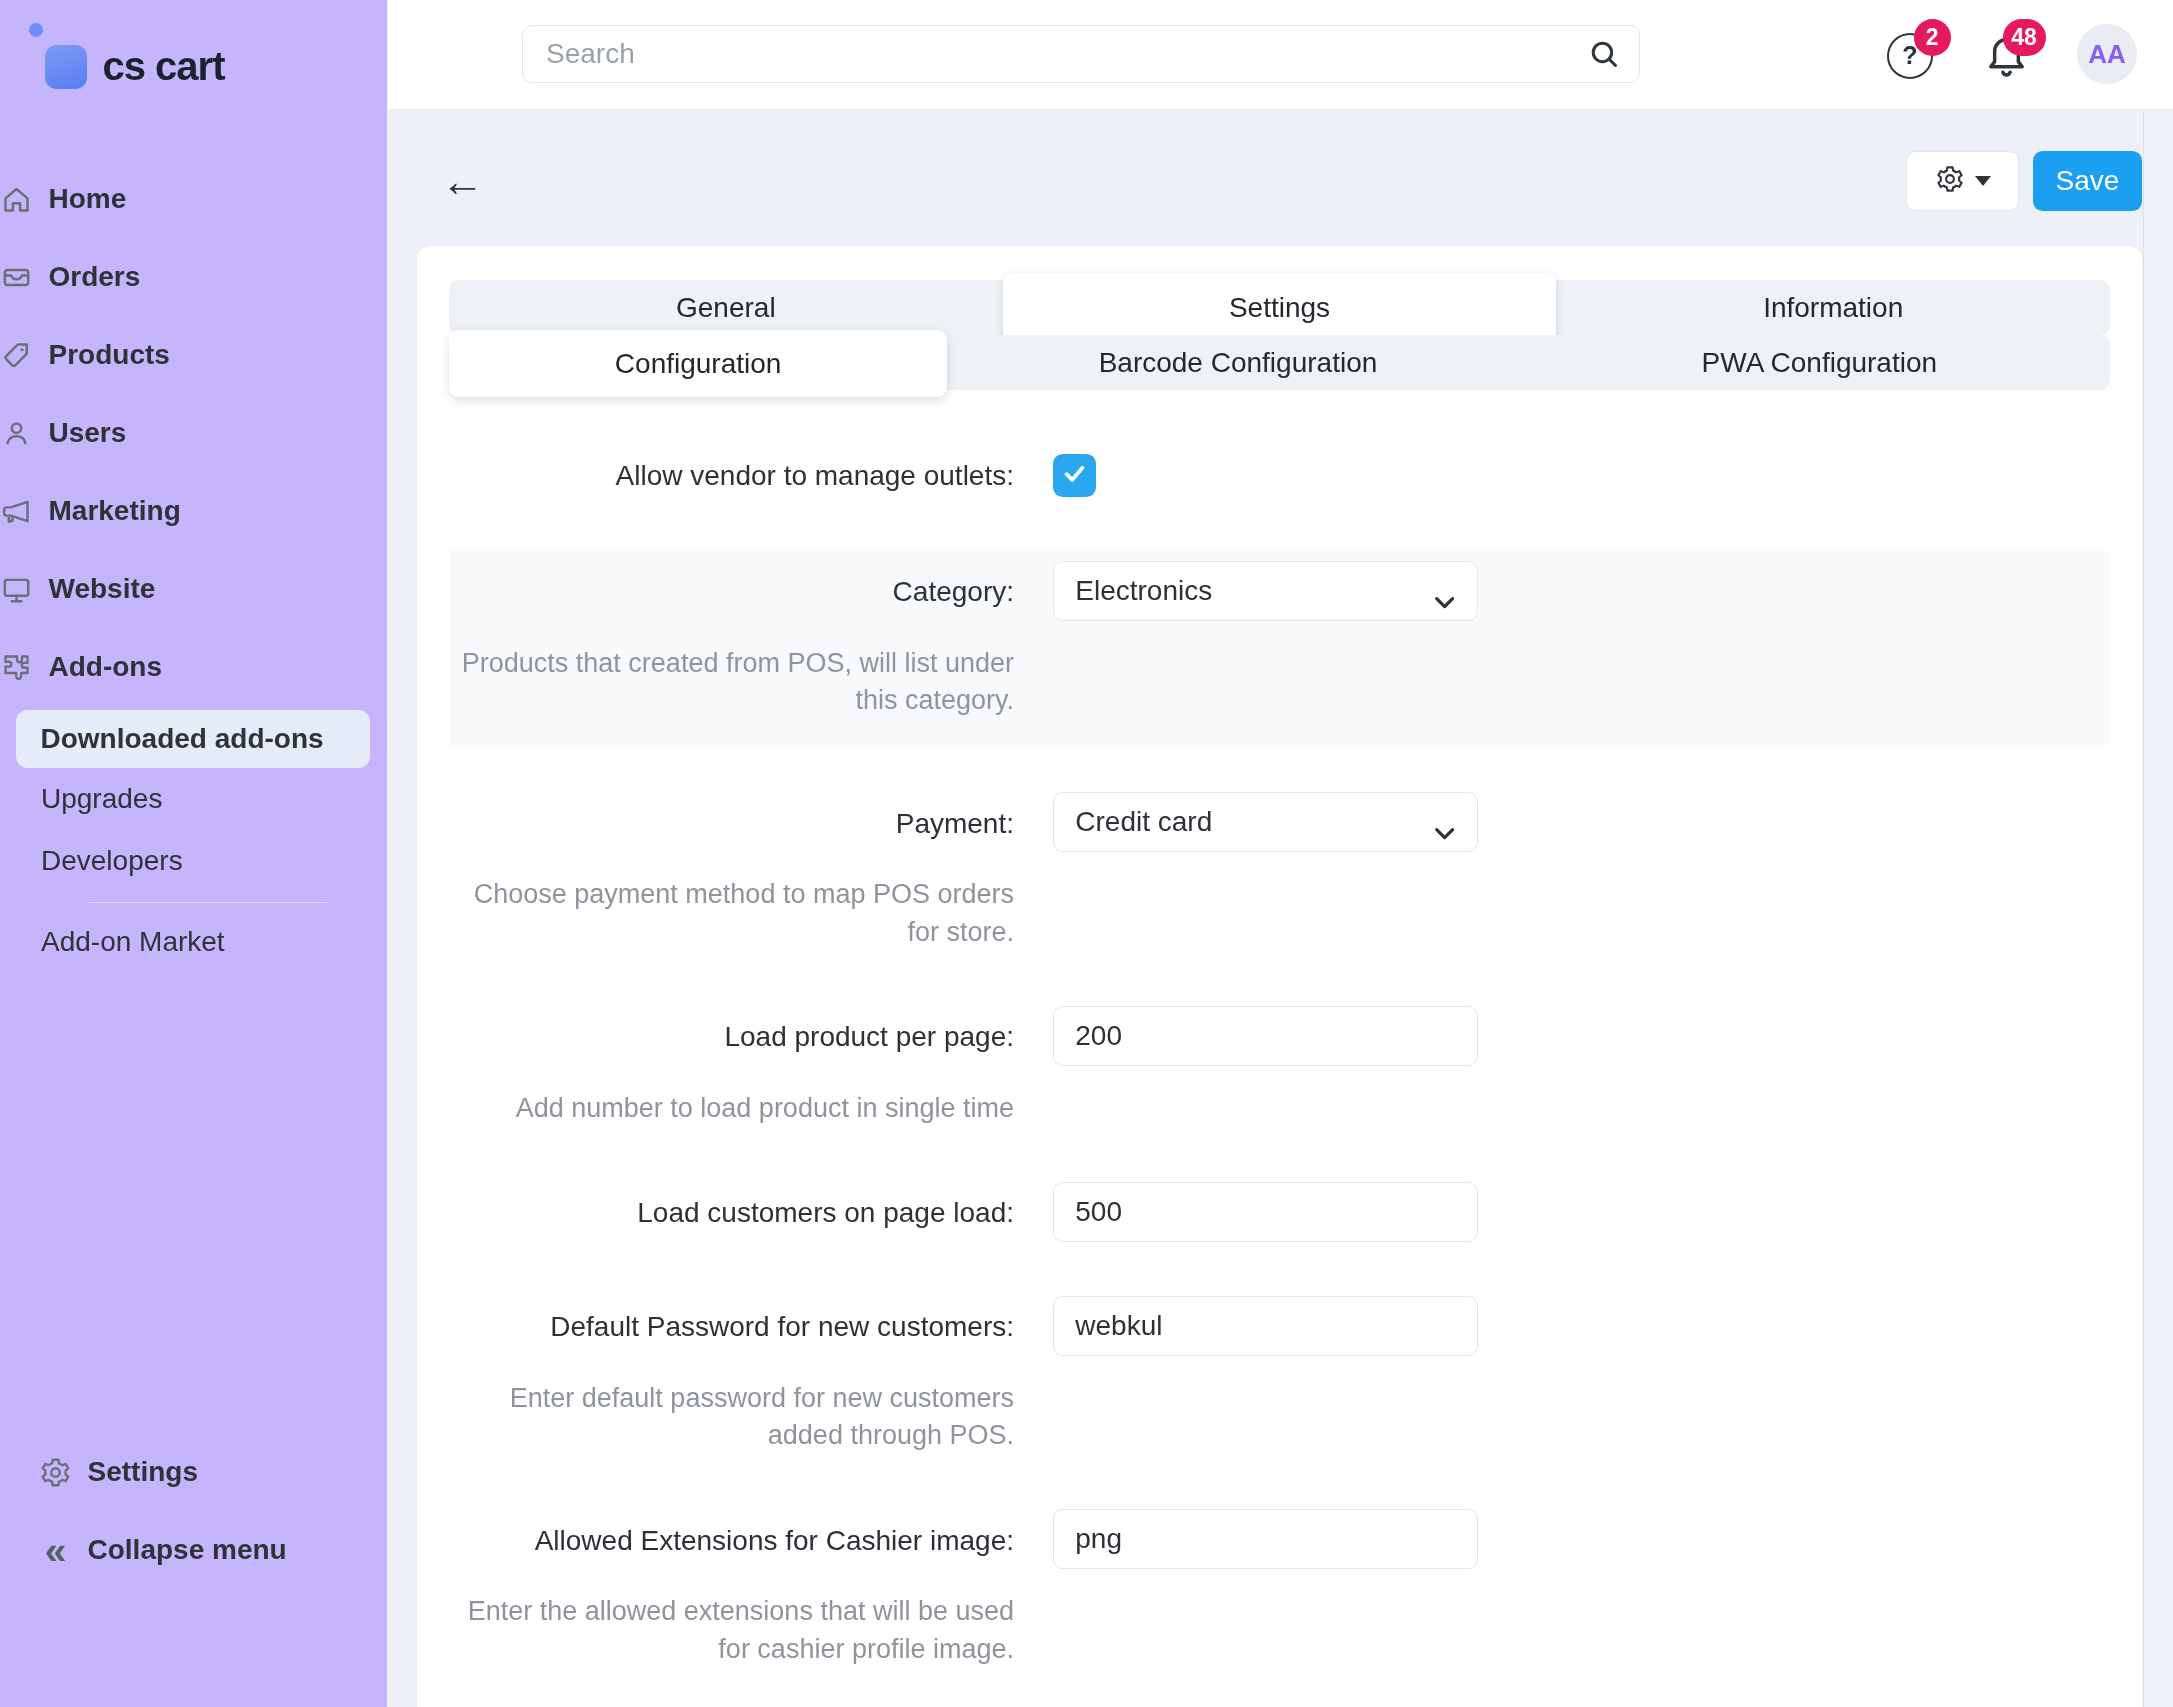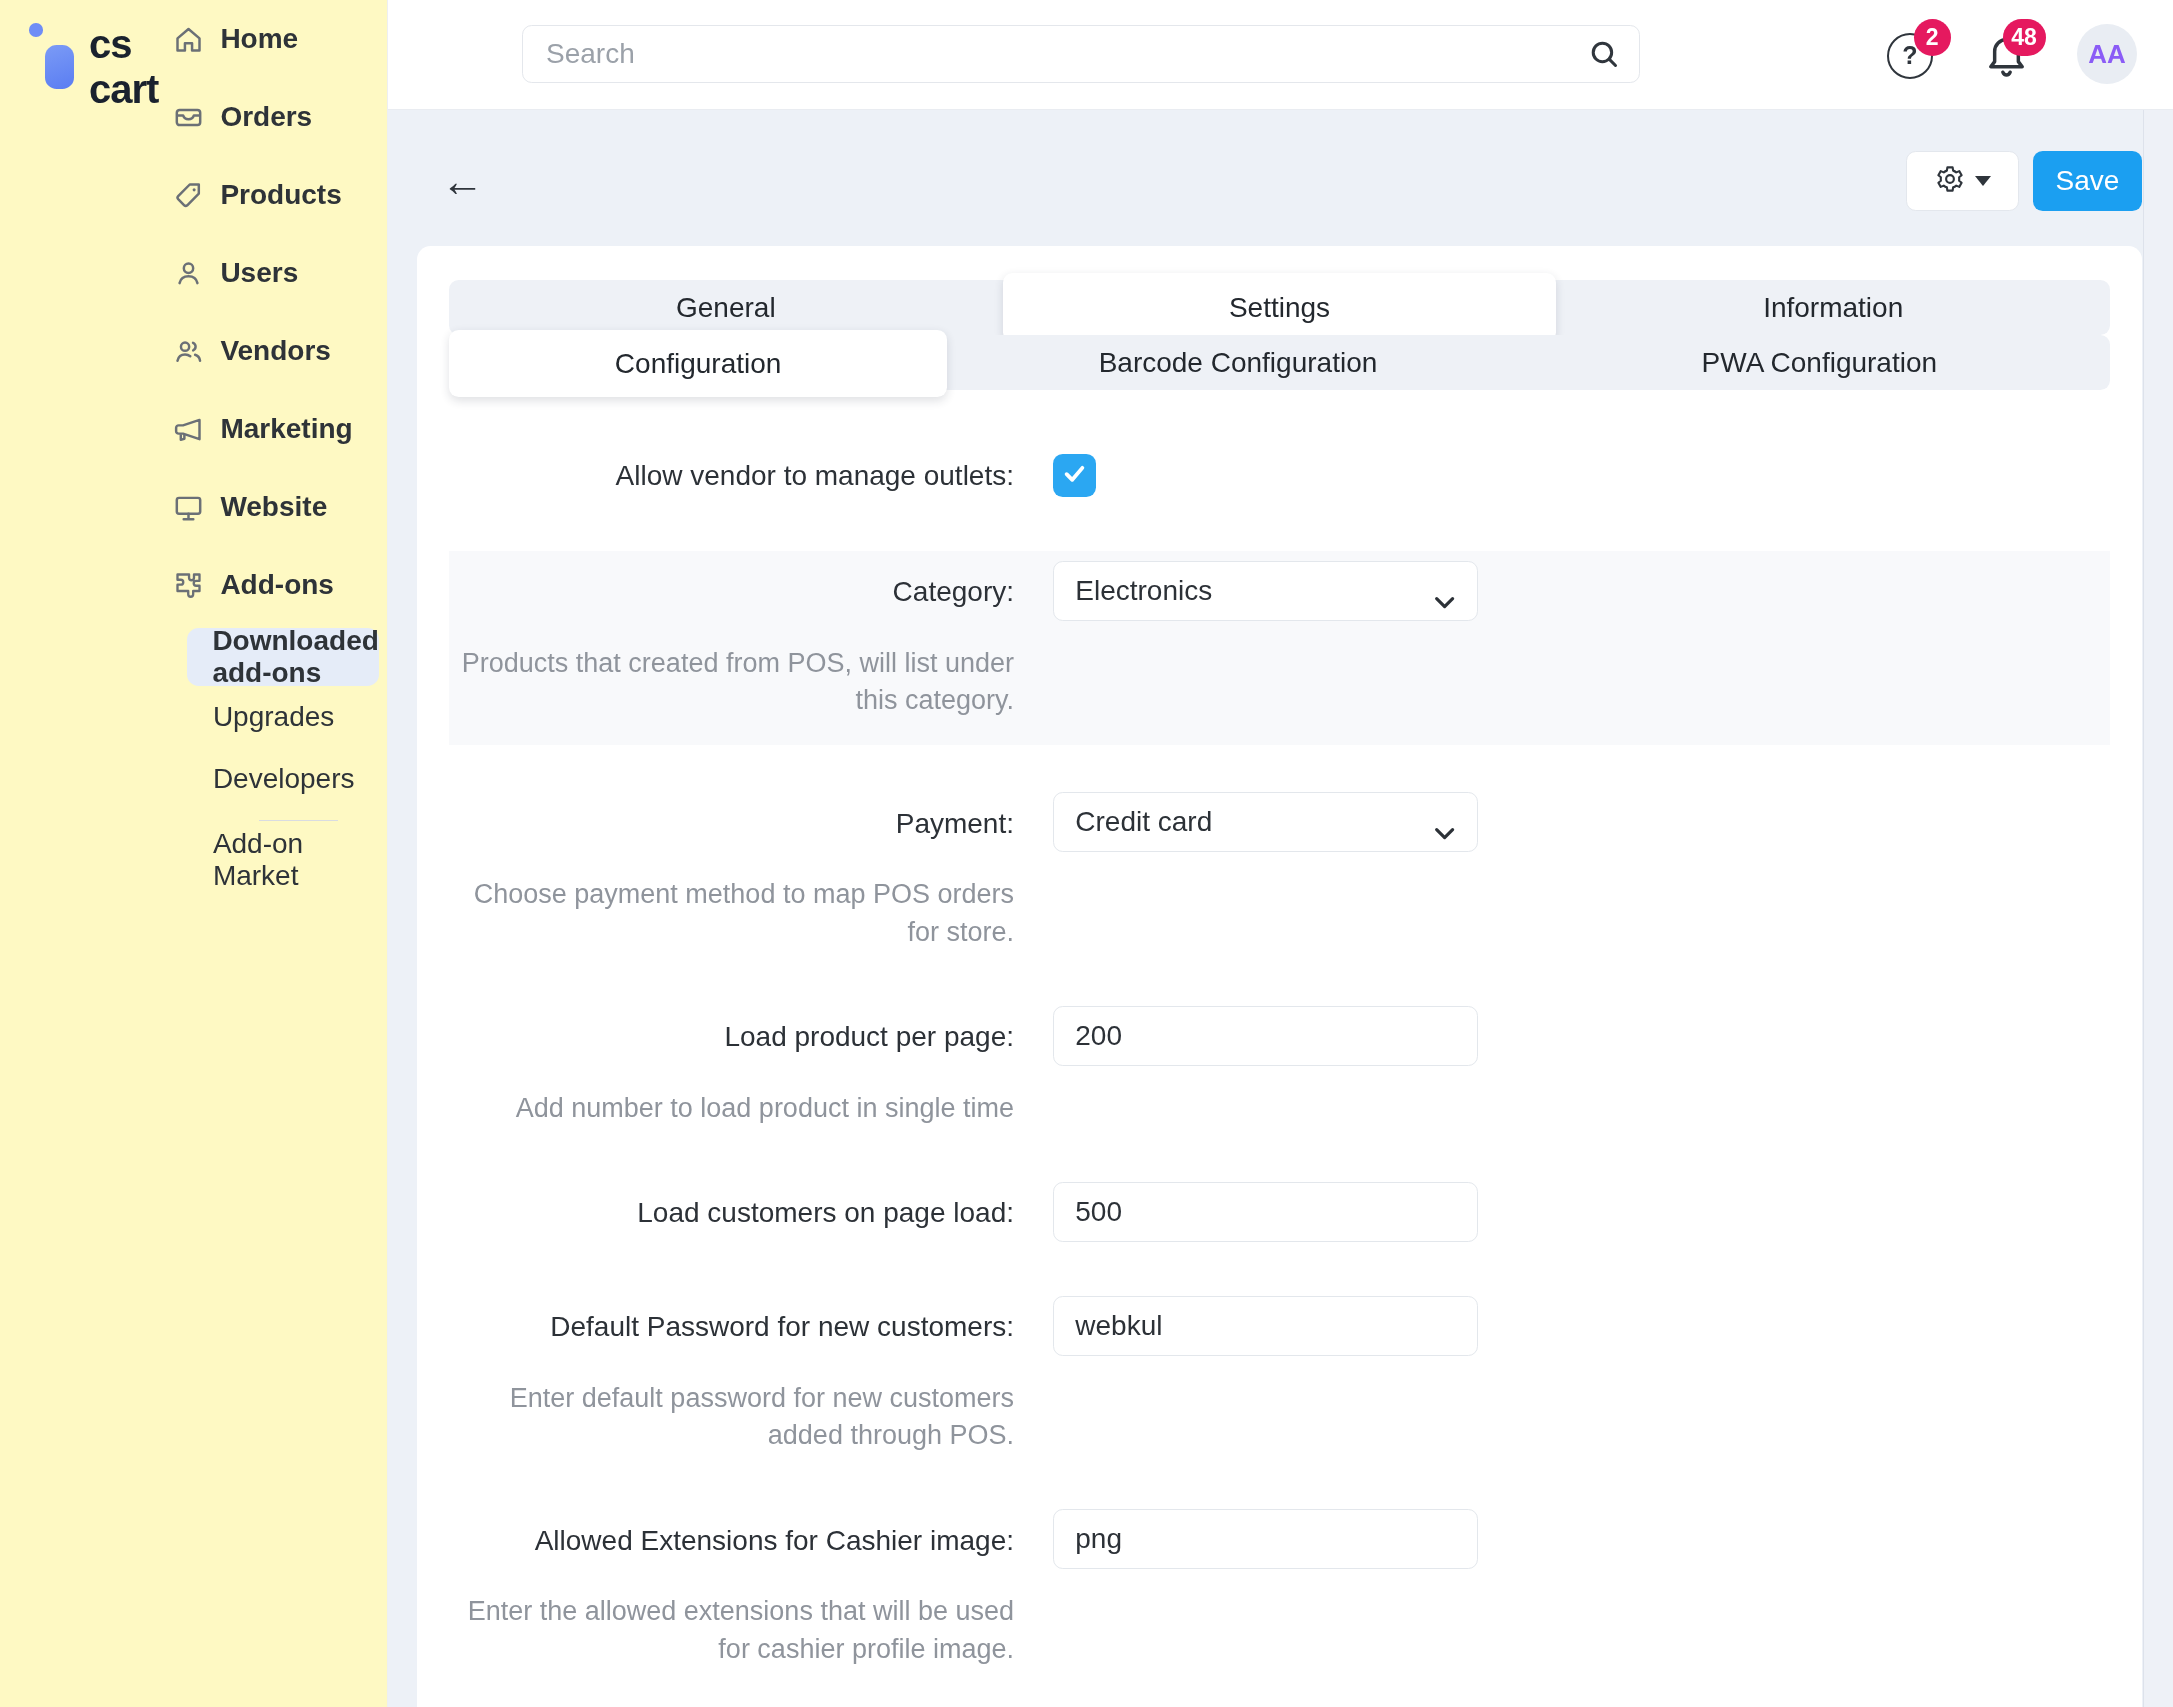--- a/index.html
+++ b/index.html
@@ -1,21 +1,21 @@
 <!DOCTYPE html>
 <html><head>
 <meta charset="utf-8">
 <style>
   * { margin:0; padding:0; box-sizing:border-box; }
   html,body { width:2174px; height:1708px; overflow:hidden; }
   body { font-family:"Liberation Sans","DejaVu Sans",sans-serif; background:#edf1f7; color:#2d3238; }
   .app { display:flex; width:2174px; height:1708px; }
 
   
-  .sidebar { width:388px; background:#fef9c3; border-right:1.9px solid #edeff3; display:flex; flex-direction:row; flex-shrink:0; }
+  .sidebar { width:388px; background:#c4b5fd; border-right:1.9px solid #edeff3; display:flex; flex-direction:column; flex-shrink:0;gap:36px; }
   .logo { height:124px; display:flex; align-items:center; padding:9.7px 0 0 45px; position:relative; }
   .logo-dot { position:absolute; left:29px; top:23px; width:13.6px; height:13.6px; border-radius:50%; background:#6f8df6; }
   .logo-square { width:42px; height:44px; border-radius:11.6px; background:linear-gradient(160deg,#7b9bf6 0%,#5a7df2 100%); }
   .logo-text { font-size:40px; font-weight:600; color:#1a222e; letter-spacing:-1px; margin-left:15.5px; }
   .nav-item { height:78px; display:flex; align-items:center; cursor:pointer; }
   .nav-icon { width:33px; height:33px; color:#6b7076; flex-shrink:0; }
   .nav-icon svg { width:33px; height:33px; display:block; }
   .nav-label { font-size:28px; font-weight:700; color:#2e3338; margin-left:15.5px; }
   .sub-item { height:62px; display:flex; align-items:center; padding-left:41px; font-size:28px; color:#2e3338; cursor:pointer; }
   .sub-item.active { background:#e5ecf8; border-radius:11.6px; margin:3.9px 17.5px 0 15.5px; padding-left:25px; font-weight:700; height:58px; }
@@ -117,31 +117,20 @@
         <span class="nav-icon">
             <svg viewBox="0 0 24 24" fill="none" stroke="currentColor" stroke-width="1.8" stroke-linecap="round">
               <circle cx="12" cy="8.2" r="3.4"></circle>
               <path d="M5.5 19c.7-3.2 3.4-5 6.5-5s5.8 1.8 6.5 5"></path>
             </svg>
           </span>
         <span class="nav-label">Users</span>
       </div>
       <div class="nav-item">
         <span class="nav-icon">
-            <svg viewBox="0 0 24 24" fill="none" stroke="currentColor" stroke-width="1.8" stroke-linecap="round">
-              <circle cx="9.5" cy="8.5" r="3"></circle>
-              <path d="M4 18.7c.6-2.8 2.9-4.5 5.5-4.5 1.5 0 2.8.5 3.8 1.3"></path>
-              <path d="M15.3 5.7a3 3 0 0 1 .1 5.5"></path>
-              <path d="M16.8 14.4c1.9.5 3.2 2 3.6 4.3"></path>
-            </svg>
-          </span>
-        <span class="nav-label">Vendors</span>
-      </div>
-      <div class="nav-item">
-        <span class="nav-icon">
             <svg viewBox="0 0 24 24" fill="none" stroke="currentColor" stroke-width="1.8" stroke-linejoin="round">
               <path d="M20 5 8 9H4.8A1.8 1.8 0 0 0 3 10.8v2.4A1.8 1.8 0 0 0 4.8 15H8l12 4z"></path>
               <path d="M9 15.4v3.4l-2.6.6v-4"></path>
             </svg>
           </span>
         <span class="nav-label">Marketing</span>
       </div>
       <div class="nav-item">
         <span class="nav-icon">
             <svg viewBox="0 0 24 24" fill="none" stroke="currentColor" stroke-width="1.8" stroke-linecap="round">

